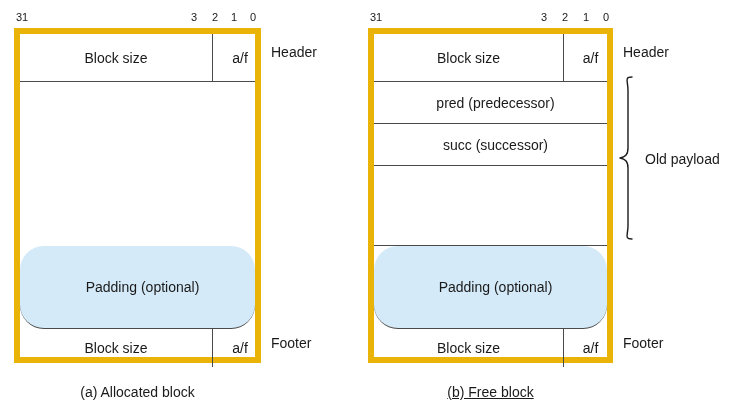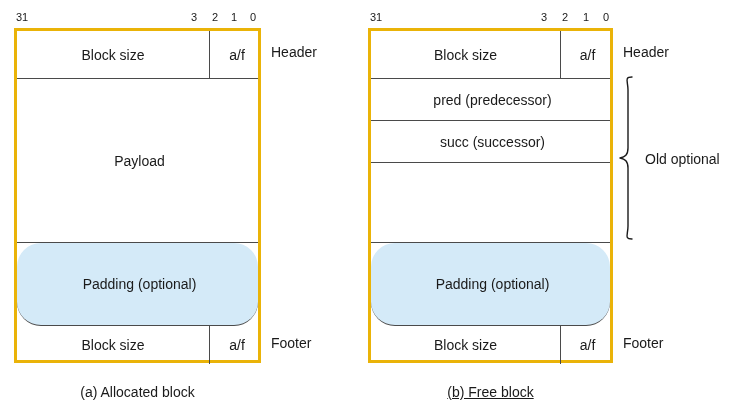--- a/index.html
+++ b/index.html
@@ -26,21 +26,21 @@
     position: absolute;
     font-size: 11px;
     line-height: 11px;
     color: #1a1a1a;
     white-space: nowrap;
   }
 
   
   .block {
     position: absolute;
-    border: 3px solid #eab308;
+    border: 6px solid #eab308;
     box-sizing: border-box;
     background: #ffffff;
     text-decoration: underline;
   }
 
   .row {
     position: absolute;
     left: 0;
     right: 0;
     box-sizing: border-box;
@@ -102,23 +102,20 @@
   <div class="bitlabel" style="left:231px; top:12px;">1</div>
   <div class="bitlabel" style="left:250px; top:12px;">0</div>
 
   <div class="block" style="left:14px; top:28px; width:247px; height:335px;">
 
     <div class="row" style="top:0; height:48px;">
       <div class="cell" style="left:0; width:192px;">Block size</div>
       <div class="cell divider" style="left:192px; width:55px;">a/f</div>
     </div>
 
-    <div class="row" style="top:48px; height:164px;">
-      <div class="cell" style="left:0; width:245px;">Payload</div>
-    </div>
 
     <div class="row padding-fill" style="top:212px; height:83px;">
       <div class="cell" style="left:0; width:245px;">Padding (optional)</div>
     </div>
 
     <div class="row last" style="top:295px; height:38px;">
       <div class="cell" style="left:0; width:192px;">Block size</div>
       <div class="cell divider" style="left:192px; width:55px;">a/f</div>
     </div>
   </div>
@@ -174,16 +171,16 @@
       <path d="M 14 1
                C 6 1, 10 5, 10 14
                L 10 72
                C 10 79, 7 81, 2 82
                C 7 83, 10 85, 10 92
                L 10 150
                C 10 159, 6 163, 14 163" fill="none" stroke="#1a1a1a" stroke-width="1.4" stroke-linecap="round" stroke-linejoin="round"></path>
     </svg>
   </div>
 
-  <div class="sidelabel" style="left:645px; top:152px;">Old optional</div>
+  <div class="sidelabel" style="left:645px; top:152px;">Old payload</div>
 
   <div class="caption" style="left:368px; top:385px; width:245px;text-decoration:underline;">(b) Free block</div>
 </div>
 
 </body></html>

